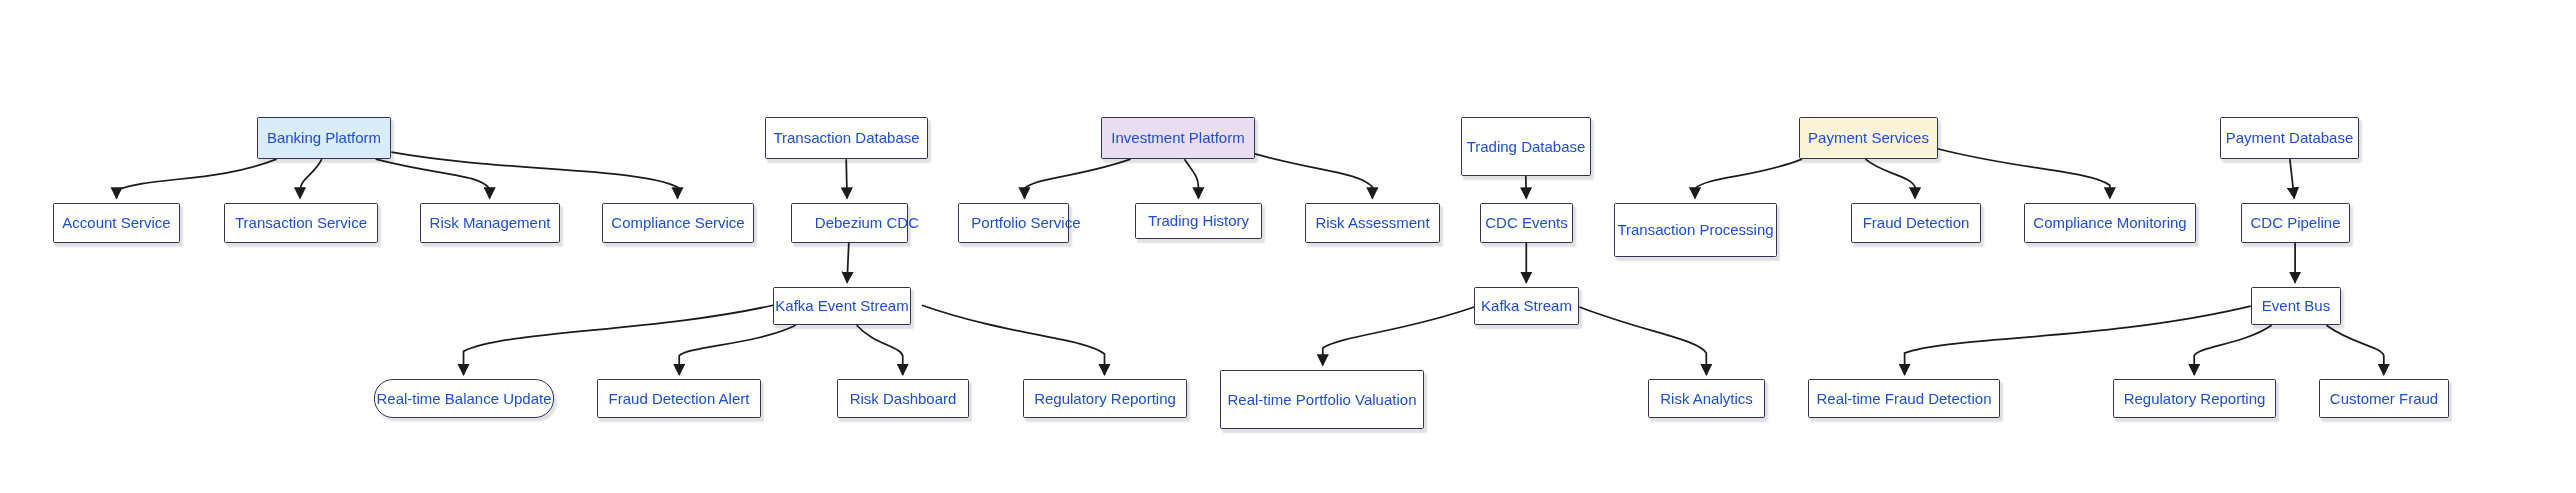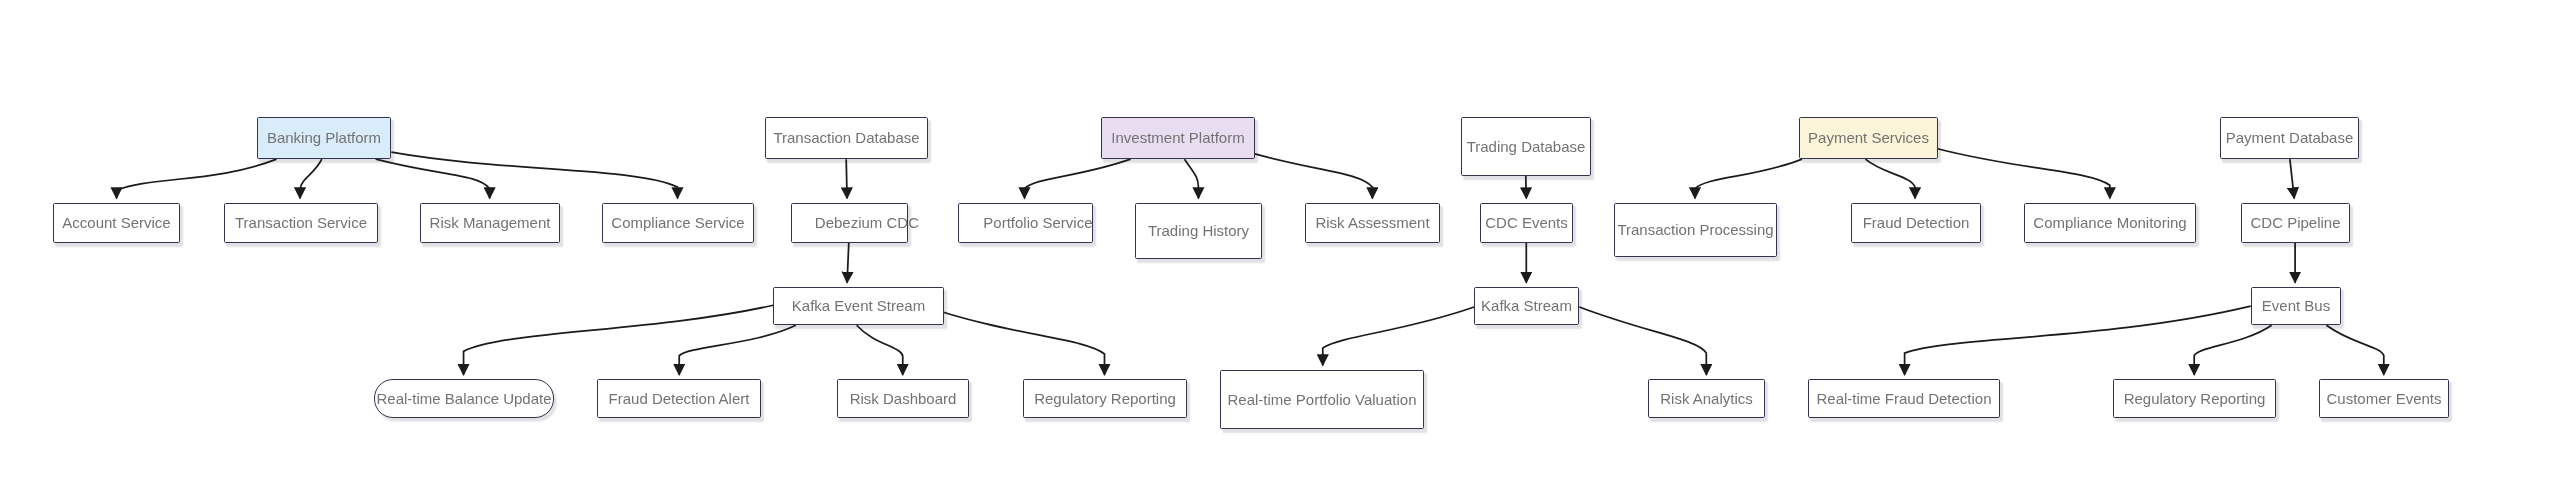--- a/index.html
+++ b/index.html
@@ -18,21 +18,21 @@
   }
   .node {
     position: absolute;
     box-sizing: border-box;
     display: flex;
     align-items: center;
     justify-content: center;
     text-align: center;
     border: 1.7px solid #33334f;
     background: #ffffff;
-    color: #737373;
+    color: #1d4ed8;
     font-size: 15px;
     line-height: 1.45;
     border-radius: 1.7px;
     box-shadow: 2.6px 3.5px 1.7px rgba(40, 40, 70, 0.14);
     padding: 1.7px 5.2px;
     white-space: nowrap;
   }
   .node.wrap { white-space: normal; }
   .node.fill-banking    { background: #d9ecf9; }
   .node.fill-investment { background: #e9ddf1; }
@@ -81,41 +81,41 @@
     <path class="edge" marker-end="url(#arrow)" d="M 2675 374 C 2705 396, 2738 398, 2741 409 L 2741 431"></path>
   </svg>
 
   <div class="node fill-banking" style="left:257px; top:117px; width:134px; height:42px;">Banking Platform</div>
   <div class="node" style="left:765px; top:117px; width:163px; height:42px;">Transaction Database</div>
   <div class="node" style="left:53px; top:203px; width:127px; height:40px;">Account Service</div>
   <div class="node" style="left:224px; top:203px; width:154px; height:40px;">Transaction Service</div>
   <div class="node" style="left:420px; top:203px; width:140px; height:40px;">Risk Management</div>
   <div class="node" style="left:602px; top:203px; width:152px; height:40px;">Compliance Service</div>
   <div class="node" style="left:791px; top:203px; width:117px; height:40px;padding-left:40px;">Debezium CDC</div>
-  <div class="node" style="left:773px; top:287px; width:171px; height:38px;">Kafka Event Stream</div>
+  <div class="node" style="left:773px; top:287px; width:138px; height:38px;">Kafka Event Stream</div>
   <div class="node" style="left:374px; top:379px; width:180px; height:39px;border-radius:19px;">Real-time Balance Update</div>
   <div class="node" style="left:597px; top:379px; width:164px; height:39px;">Fraud Detection Alert</div>
   <div class="node" style="left:837px; top:379px; width:132px; height:39px;">Risk Dashboard</div>
   <div class="node" style="left:1023px; top:379px; width:164px; height:39px;">Regulatory Reporting</div>
 
   <div class="node fill-investment" style="left:1101px; top:117px; width:154px; height:42px;">Investment Platform</div>
   <div class="node" style="left:1461px; top:117px; width:130px; height:59px;">Trading Database</div>
-  <div class="node" style="left:958px; top:203px; width:135px; height:40px;padding-left:30px;">Portfolio Service</div>
-  <div class="node" style="left:1135px; top:203px; width:127px; height:56px;">Trading History</div>
+  <div class="node" style="left:958px; top:203px; width:111px; height:40px;padding-left:30px;">Portfolio Service</div>
+  <div class="node" style="left:1135px; top:203px; width:127px; height:36px;">Trading History</div>
   <div class="node" style="left:1305px; top:203px; width:135px; height:40px;">Risk Assessment</div>
   <div class="node" style="left:1480px; top:203px; width:93px; height:40px;">CDC Events</div>
   <div class="node" style="left:1474px; top:287px; width:105px; height:38px;">Kafka Stream</div>
   <div class="node wrap" style="left:1220px; top:370px; width:204px; height:59px;">Real-time Portfolio Valuation</div>
   <div class="node" style="left:1648px; top:379px; width:117px; height:39px;">Risk Analytics</div>
 
   <div class="node fill-payment" style="left:1799px; top:117px; width:139px; height:42px;">Payment Services</div>
   <div class="node" style="left:2220px; top:117px; width:139px; height:42px;">Payment Database</div>
   <div class="node" style="left:1614px; top:203px; width:163px; height:54px;">Transaction Processing</div>
   <div class="node" style="left:1851px; top:203px; width:130px; height:40px;">Fraud Detection</div>
   <div class="node" style="left:2024px; top:203px; width:172px; height:40px;">Compliance Monitoring</div>
   <div class="node" style="left:2241px; top:203px; width:109px; height:40px;">CDC Pipeline</div>
   <div class="node" style="left:2251px; top:287px; width:90px; height:38px;">Event Bus</div>
   <div class="node" style="left:1808px; top:379px; width:192px; height:39px;">Real-time Fraud Detection</div>
   <div class="node" style="left:2113px; top:379px; width:163px; height:39px;">Regulatory Reporting</div>
-  <div class="node" style="left:2319px; top:379px; width:130px; height:39px;">Customer Events</div>
+  <div class="node" style="left:2319px; top:379px; width:130px; height:39px;">Customer Fraud</div>
 
 </div>
 
 
 </body></html>

